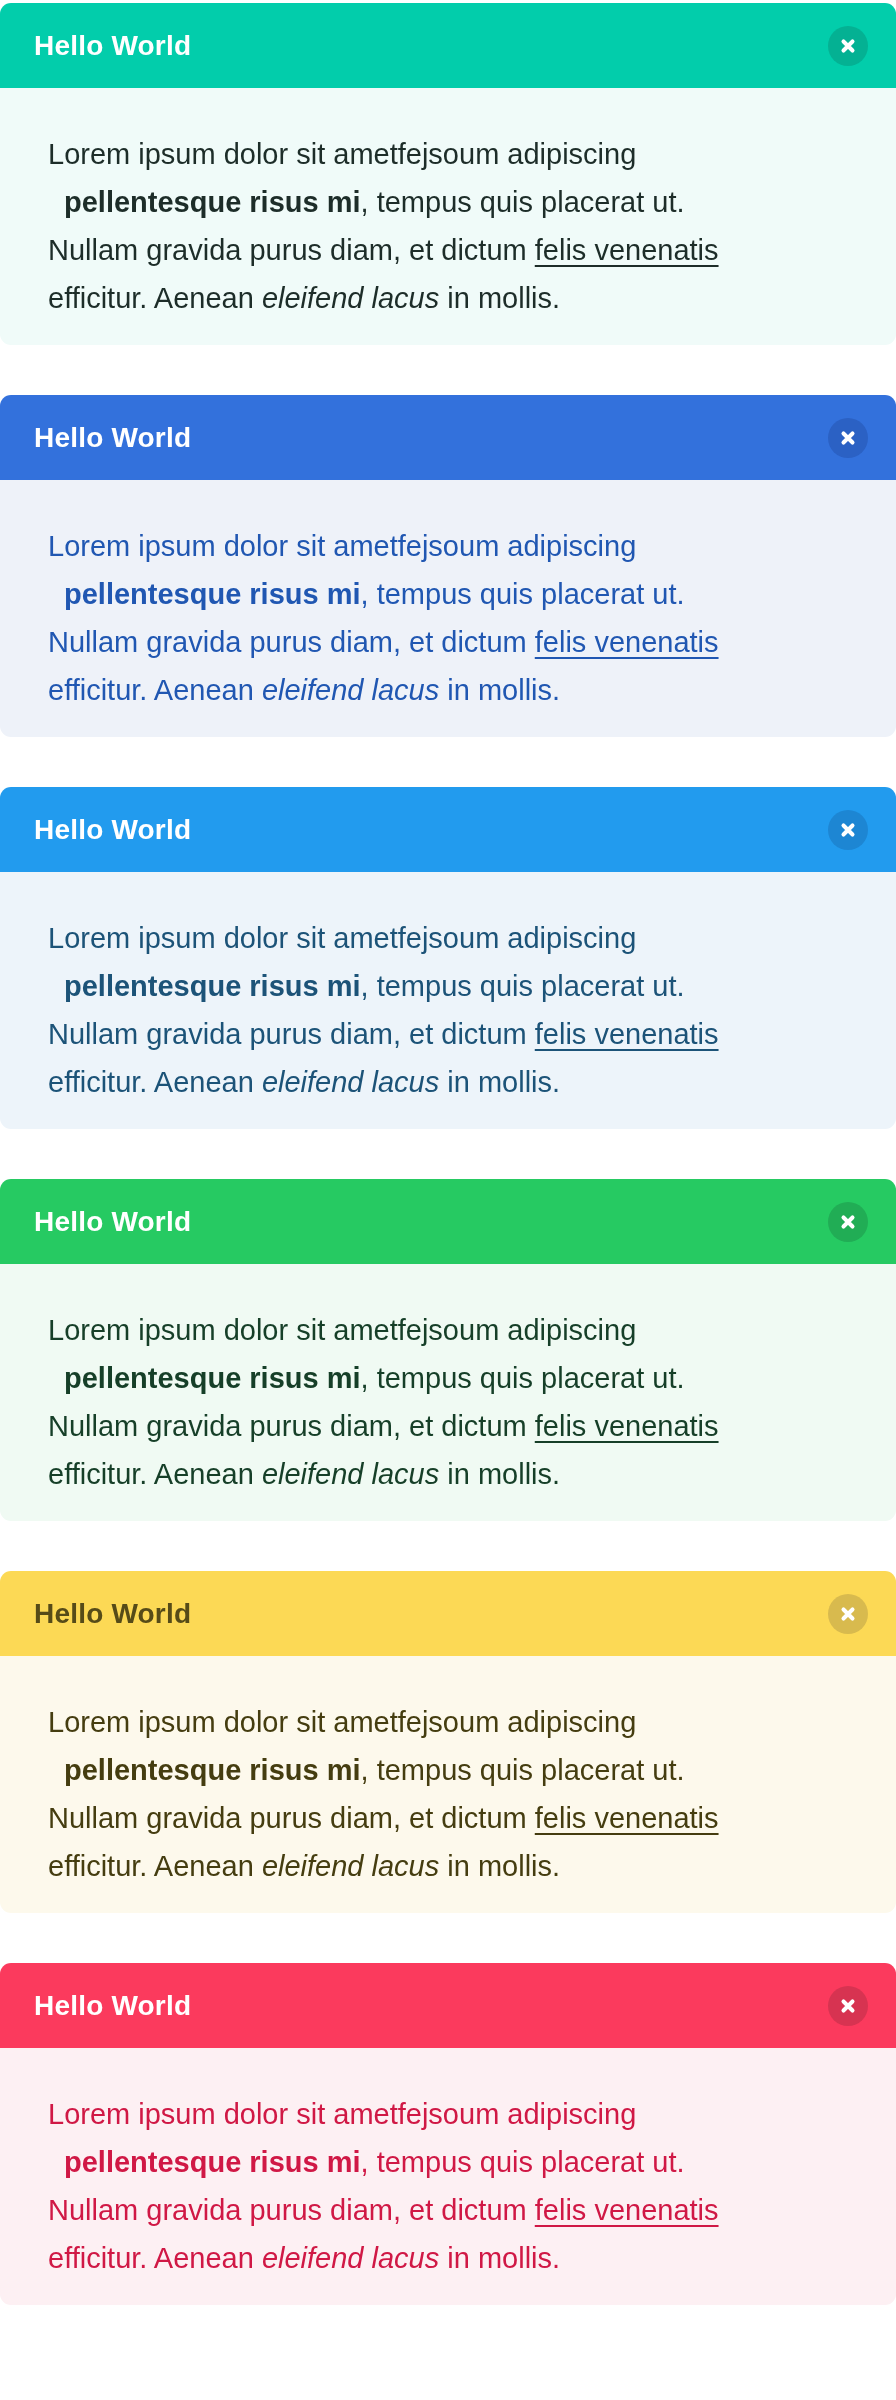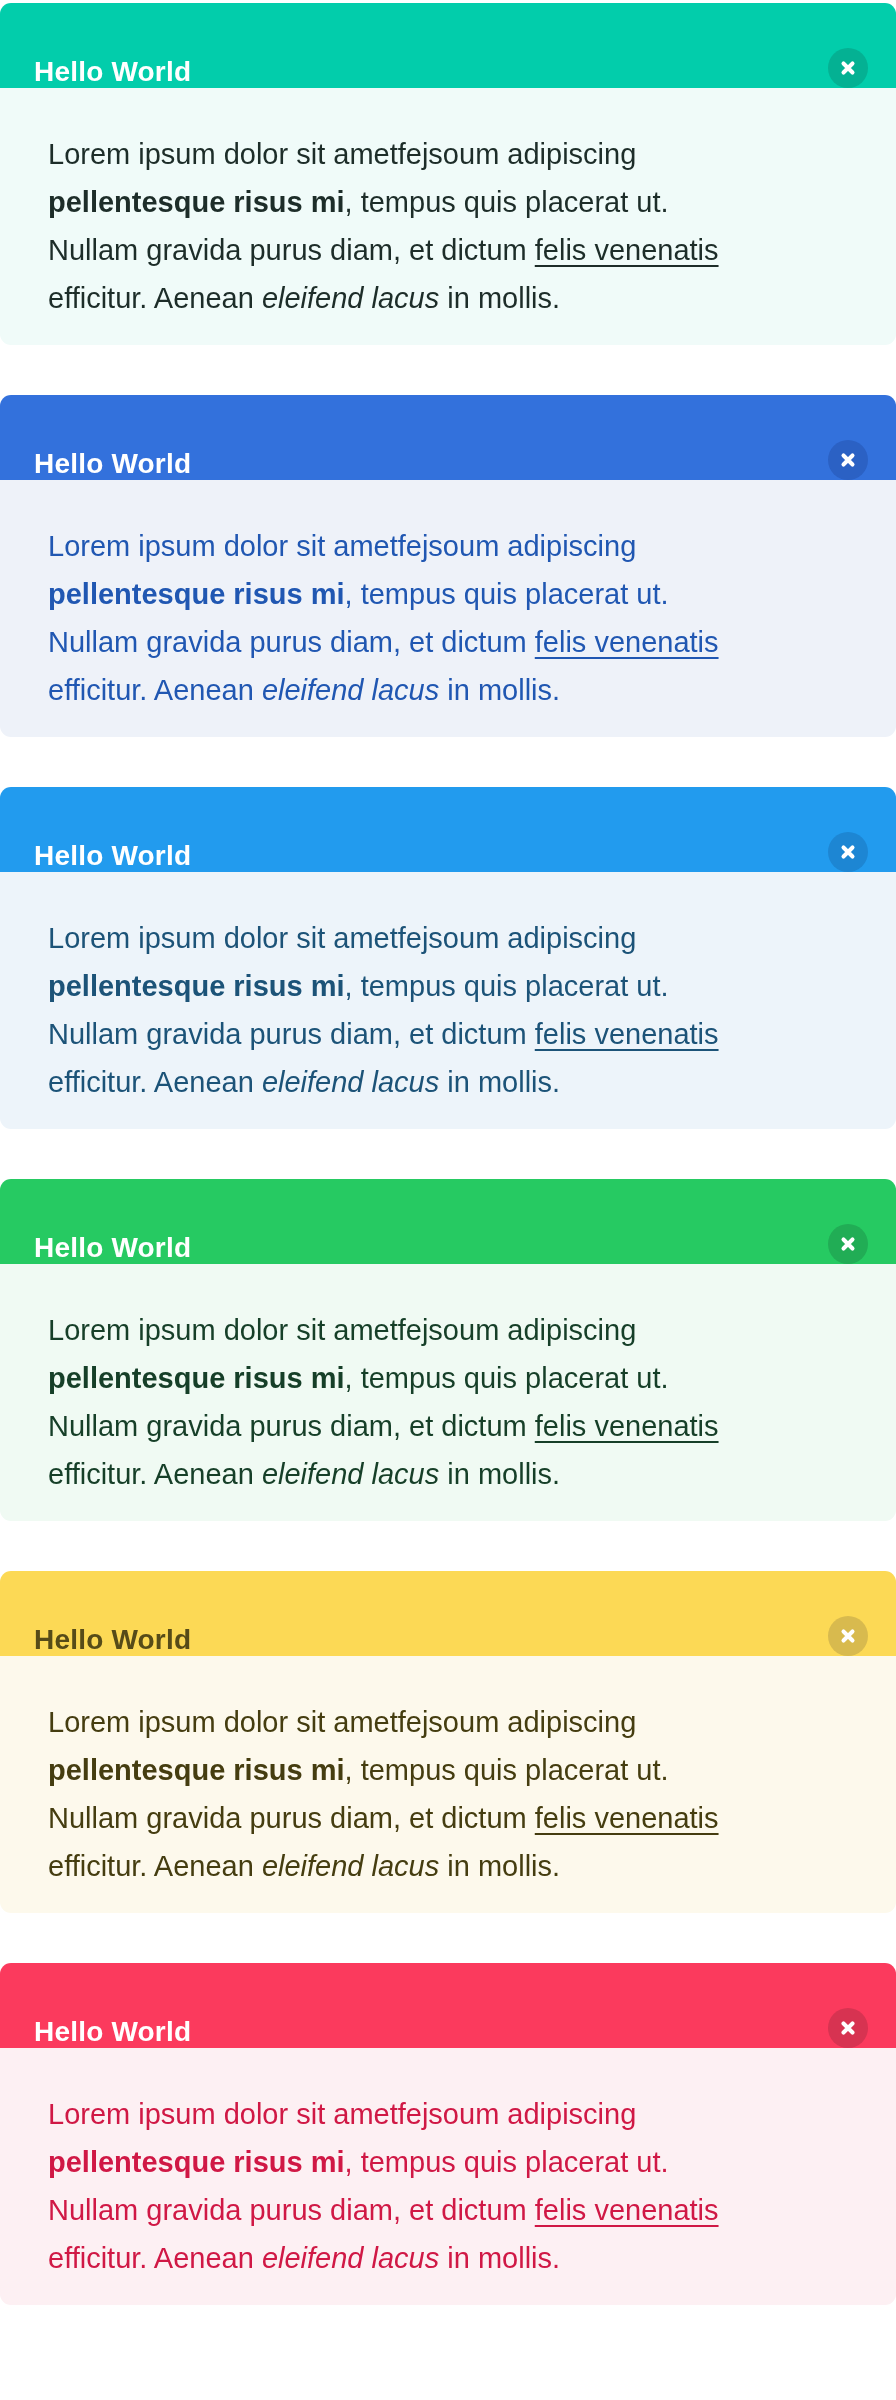--- a/index.html
+++ b/index.html
@@ -17,21 +17,21 @@
   }
   .card {
     width: 896px;
     border-radius: 11px;
     overflow: hidden;
   }
   .card-header {
     height: 85px;
     background: var(--header-bg);
     display: flex;
-    align-items: flex-end;
+    align-items: center;
     justify-content: space-between;
     padding: 0 28px 0 34px;
     box-sizing: border-box;
   }
   .card-title {
     color: var(--header-text);
     font-size: 28px;
     font-weight: bold;
     letter-spacing: 0.2px;
   }
@@ -51,21 +51,21 @@
   .card-body {
     background: var(--body-bg);
     padding: 42px 48px 23px 48px;
   }
   .card-body p {
     margin: 0;
     color: var(--body-text);
     font-size: 29px;
     line-height: 48px;
   }
-  .run-bold { font-weight: bold; }
+  .run-bold { font-weight: bold; margin-left: 16px; }
   .run-italic { font-style: italic; margin-top: 32px; }
   .run-link {
     color: inherit;
     text-decoration: underline;
     text-underline-offset: 5px;
     text-decoration-thickness: 2px;
     cursor: pointer;
   }
 </style>
 </head>

